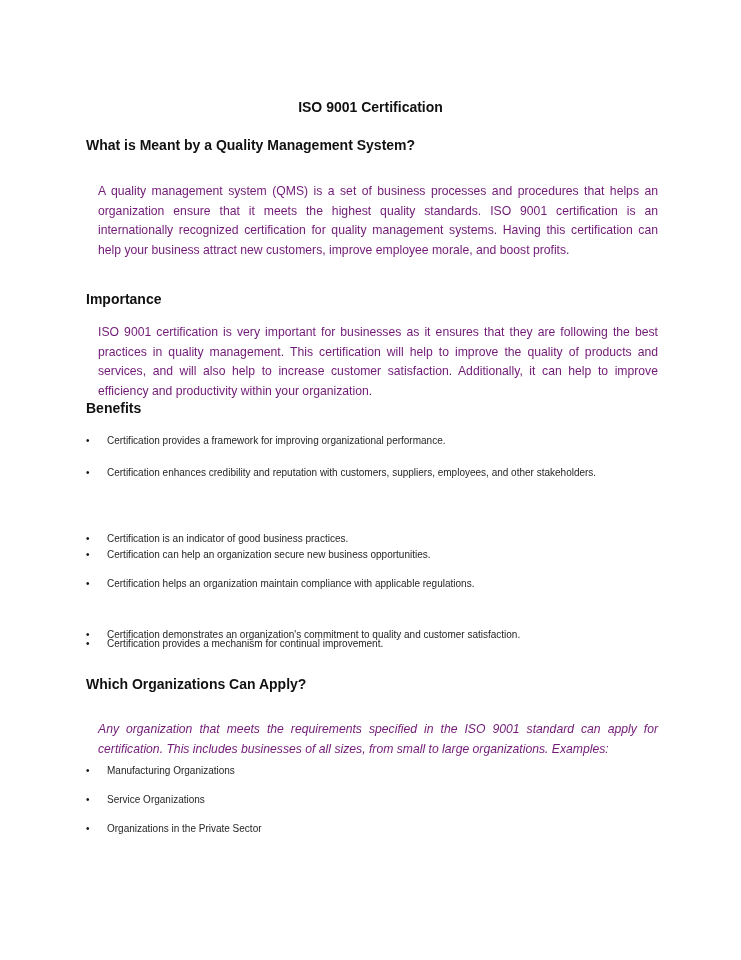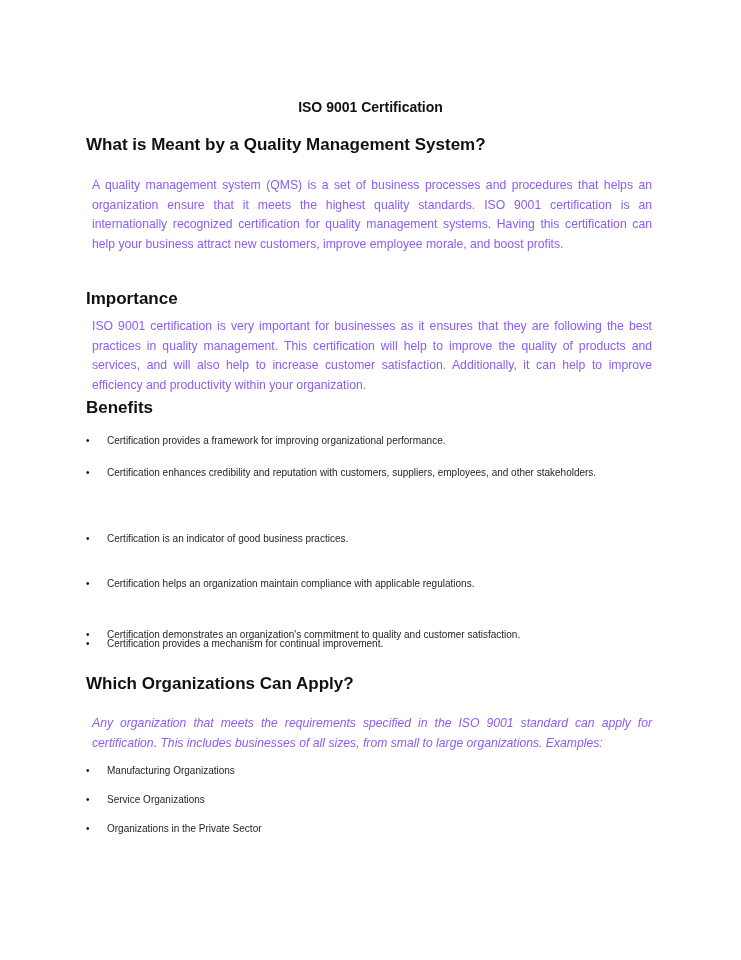--- a/index.html
+++ b/index.html
@@ -29,34 +29,34 @@
       font-size: 14px;
       font-weight: bold;
       color: #111111;
       margin: 0;
       line-height: 26px;
     }
     .h2 {
       position: absolute;
       left: 86px;
       margin: 0;
-      font-size: 17px;
+      font-size: 14px;
       font-weight: bold;
       color: #111111;
       line-height: 22px;
       white-space: nowrap;
     }
     .para {
       position: absolute;
       left: 86px;
       width: 560px;
-      margin: 6px;
+      margin: 12px;
       font-size: 12.2px;
       line-height: 19.5px;
-      color: #8b5cf6;
+      color: #701a75;
       text-align: justify;
     }
     .bullet {
       position: absolute;
       left: 86px;
       width: 560px;
       margin: 0;
       font-size: 10px;
       line-height: 20px;
       color: #262626;
@@ -85,20 +85,23 @@
 
   <p class="bullet" style="top:431px;">
     <span class="dot">•</span><span>Certification provides a framework for improving organizational performance.</span>
   </p>
   <p class="bullet" style="top:463px;">
     <span class="dot">•</span><span>Certification enhances credibility and reputation with customers, suppliers, employees, and other stakeholders.</span>
   </p>
   <p class="bullet" style="top:516px;margin-top:13px;">
     <span class="dot">•</span><span>Certification is an indicator of good business practices.</span>
   </p>
+  <p class="bullet" style="top:545px;">
+    <span class="dot">•</span><span>Certification can help an organization secure new business opportunities.</span>
+  </p>
   <p class="bullet" style="top:574px;">
     <span class="dot">•</span><span>Certification helps an organization maintain compliance with applicable regulations.</span>
   </p>
   <p class="bullet" style="top:634px;">
     <span class="dot">•</span><span>Certification provides a mechanism for continual improvement.</span>
   </p>
   <p class="bullet" style="top:625px; width:510px; text-align:left;">
     <span class="dot">•</span><span>Certification demonstrates an organization's commitment to quality and customer satisfaction.</span>
   </p>
 

